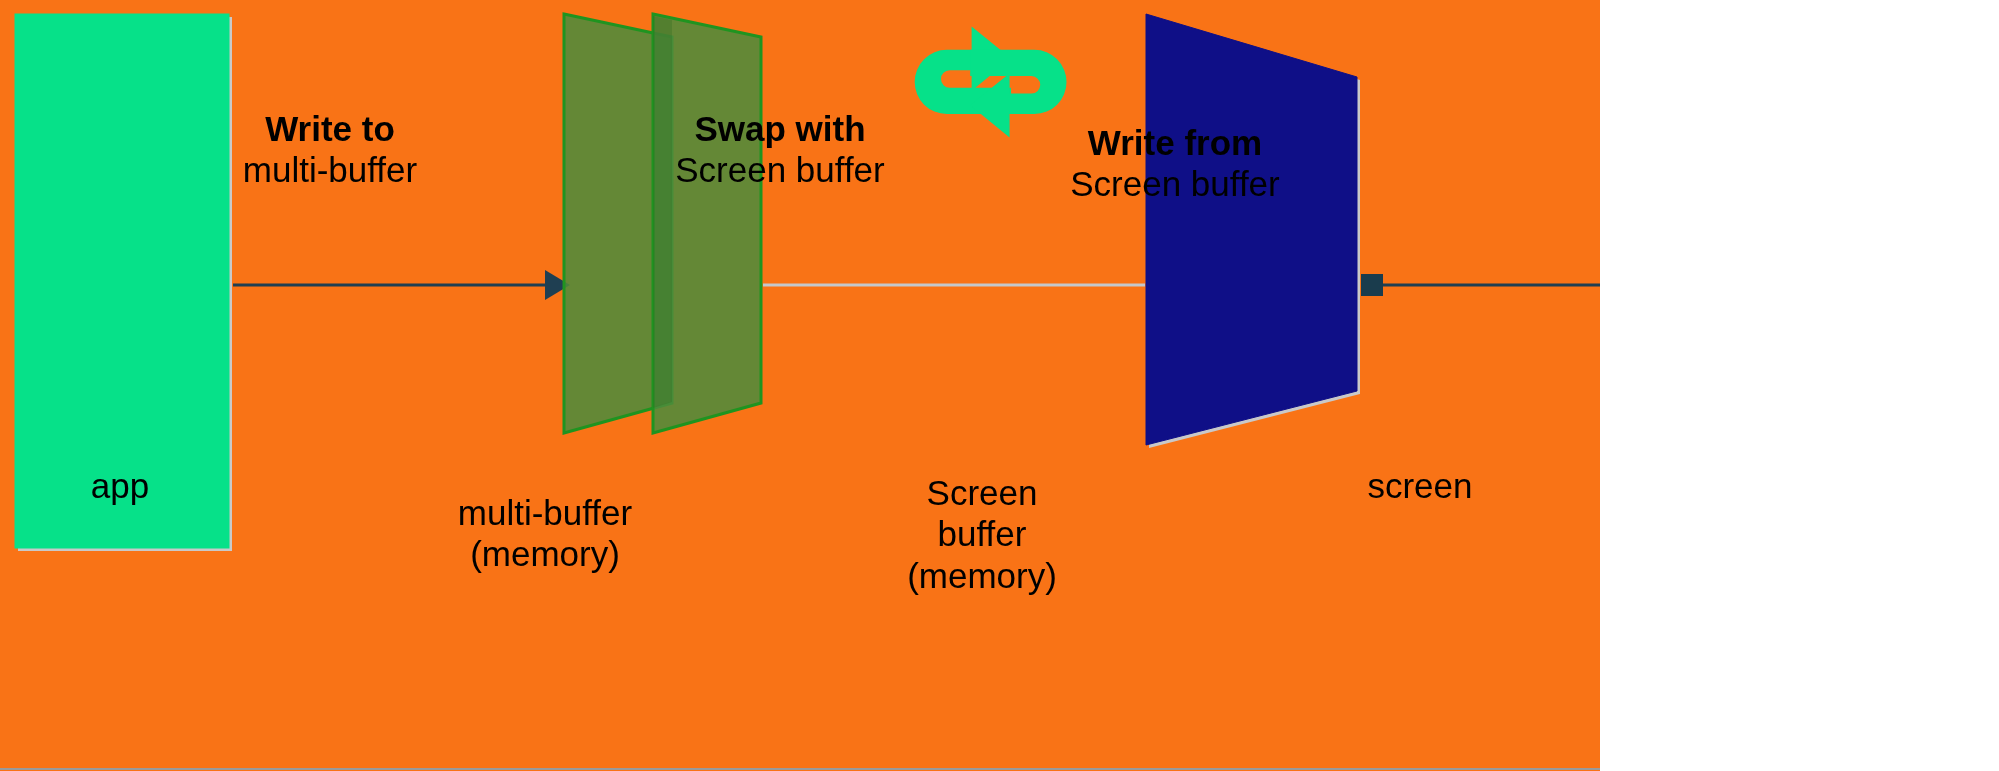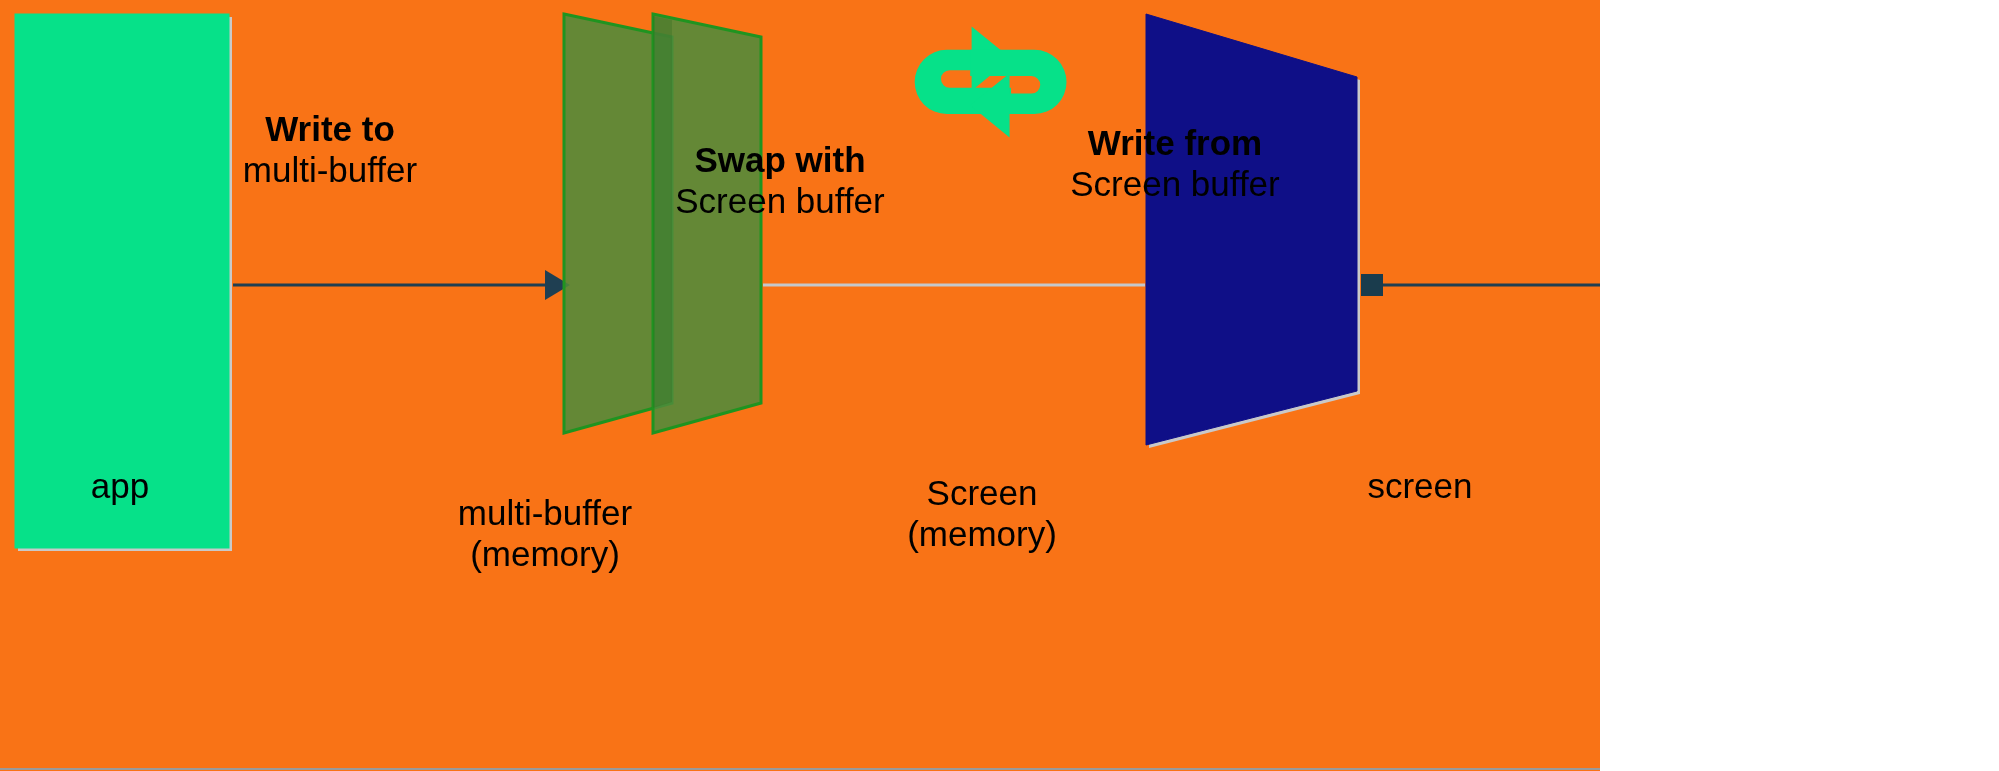--- a/index.html
+++ b/index.html
@@ -44,21 +44,21 @@
   }
   .node-label {
     font-size: 35px;
     font-weight: normal;
   }
   .node-label span {
     display: block;
   }
   
   #label-write   { left: 165px; top: 108px; width: 330px; }
-  #label-swap    { left: 615px; top: 108px; width: 330px; margin-top: 31px; }
+  #label-swap    { left: 615px; top: 108px; width: 330px; }
   #label-read    { left: 1010px; top: 122px; width: 330px; }
 
   #label-app        { left:  -30px; top: 465px; width: 300px; }
   #label-multibuf   { left:  395px; top: 492px; width: 300px; }
   #label-screenbuf  { left:  832px; top: 472px; width: 300px; }
   #label-screen     { left: 1270px; top: 465px; width: 300px; }
 </style>
 </head>
 <body>
 
@@ -156,20 +156,21 @@
     <span>app</span>
   </div>
 
   <div class="txt node-label" id="label-multibuf">
     <span>multi-buffer</span>
     <span>(memory)</span>
   </div>
 
   <div class="txt node-label" id="label-screenbuf">
     <span>Screen</span>
+    <span>buffer</span>
     <span>(memory)</span>
   </div>
 
   <div class="txt node-label" id="label-screen">
     <span>screen</span>
   </div>
 
 </div>
 
 </body></html>

